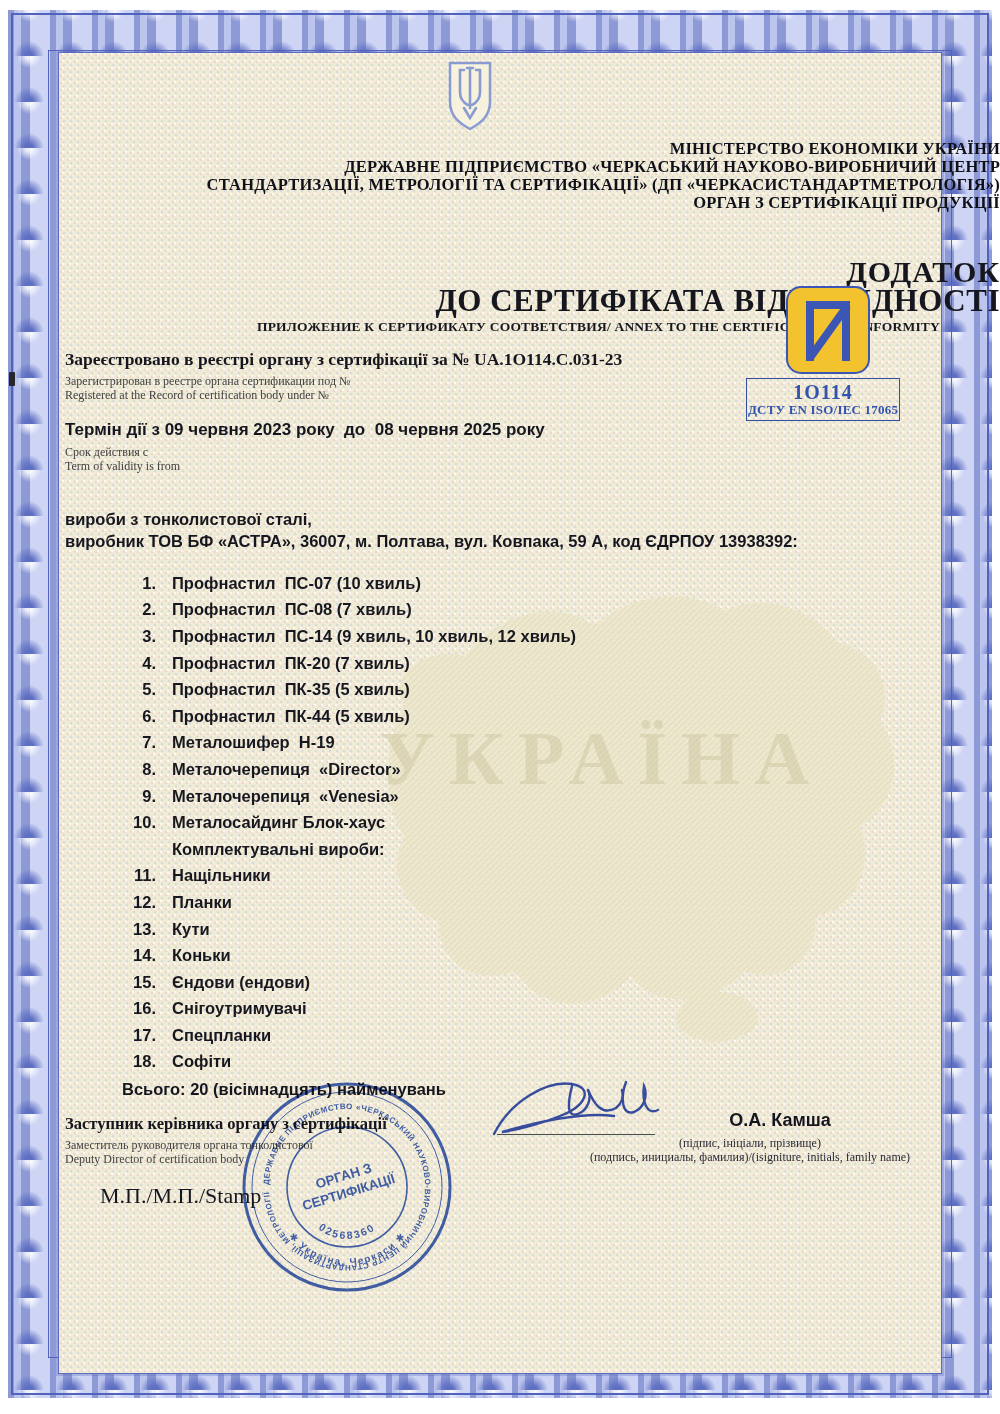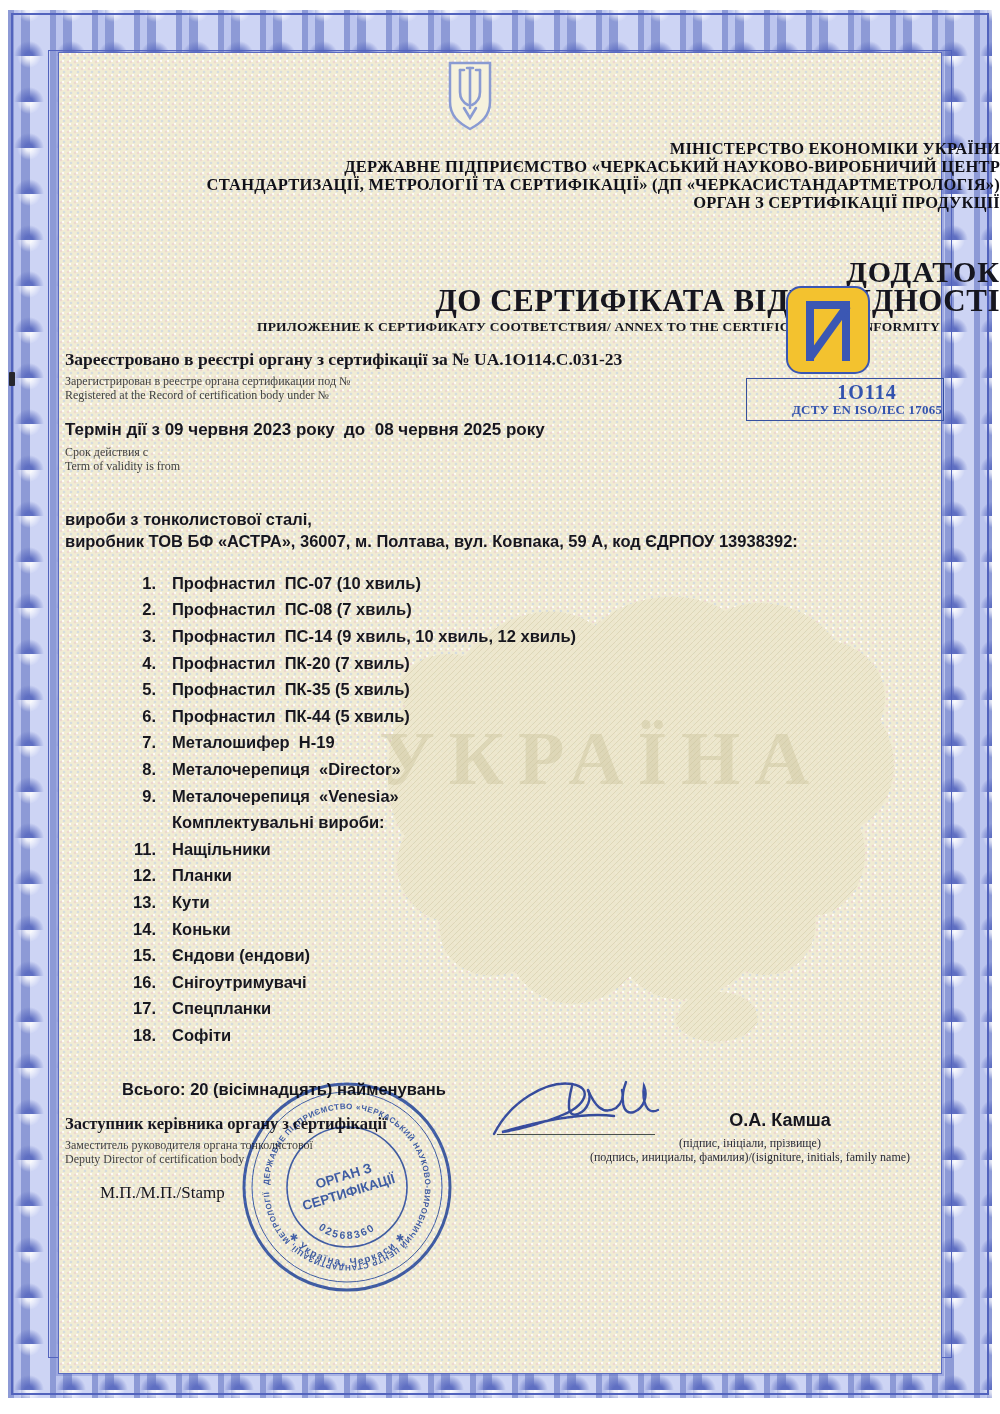--- a/index.html
+++ b/index.html
@@ -71,21 +71,20 @@
   .mark-box{
     left:786px;top:286px;width:80px;height:84px;
     background:#f3c22f;border:2px solid #3b57b3;border-radius:15px;
     display:flex;align-items:center;justify-content:center;
   }
   .code-box{
     left:746px;top:378px;width:152px;height:41px;
     border:1px solid #35509f;
     display:flex;flex-direction:column;align-items:center;justify-content:center;
     color:#3353ae;
-    padding-left:44px;
   }
   .code-box .code{font-size:20px;line-height:21px;letter-spacing:1px;}
   .code-box .std{font-size:13px;line-height:14px;letter-spacing:.2px;}
 
   .name-line{font-size:18px;color:#15151e;}
   .caption{font-size:12px;color:#2a2a35;text-align:center;}
   .sig-underline{left:497px;top:1134px;width:158px;height:1px;background:#49514b;}
 
   .stamp-wrap{left:238px;top:1078px;width:218px;height:218px;opacity:.88;mix-blend-mode:multiply;}
   .sig-wrap{left:488px;top:1072px;width:190px;height:92px;mix-blend-mode:multiply;}
@@ -217,20 +216,24 @@
       <div class="prod-row">
         <span class="prod-num">8.</span>
         <span class="prod-text">Металочерепиця  «Director»</span>
       </div>
 
       <div class="prod-row">
         <span class="prod-num">9.</span>
         <span class="prod-text">Металочерепиця  «Venesia»</span>
       </div>
 
+      <div class="prod-row">
+        <span class="prod-num">10.</span>
+        <span class="prod-text">Металосайдинг Блок-хаус</span>
+      </div>
 
       <div class="prod-row">
         <span class="prod-num"></span>
         <span class="prod-text">Комплектувальні вироби:</span>
       </div>
 
       <div class="prod-row">
         <span class="prod-num">11.</span>
         <span class="prod-text">Нащільники</span>
       </div>
@@ -269,21 +272,21 @@
         <span class="prod-num">18.</span>
         <span class="prod-text">Софіти</span>
       </div>
     </div>
 
   <div class="abs sansb total-line" style="left:122px;top:1080px">Всього: 20 (вісімнадцять) найменувань</div>
 
   <div class="abs serifb" style="left:65px;top:1114px;font-size:16.5px">Заступник керівника органу з сертифікації</div>
   <div class="abs small-serif" style="left:65px;top:1138px">Заместитель руководителя органа тонколистової</div>
   <div class="abs small-serif" style="left:65px;top:1152px">Deputy Director of certification body</div>
-  <div class="abs" style="left:100px;top:1183px;font-size:17px">М.П./М.П./Stamp</div>
+  <div class="abs" style="left:100px;top:1183px;font-size:22px">М.П./М.П./Stamp</div>
 
   <div class="abs sig-underline"></div>
 
   <div class="abs sig-wrap">
     <svg width="190" height="92" viewBox="0 0 190 92">
       <g stroke="#2b45b5" stroke-width="2.4" fill="none" stroke-linecap="round" opacity="0.92">
         <path d="M6,62 C22,30 58,8 84,12 C106,16 98,34 72,44 C52,52 28,58 14,60 C56,48 96,40 126,44"></path>
         <path d="M84,14 C80,30 78,46 90,42 C100,38 104,26 100,18"></path>
         <path d="M100,18 C106,32 114,44 128,36 C134,31 136,24 134,18"></path>
         <path d="M138,10 C132,26 134,44 146,40 C156,36 160,24 156,14 C154,28 158,44 170,38"></path>

